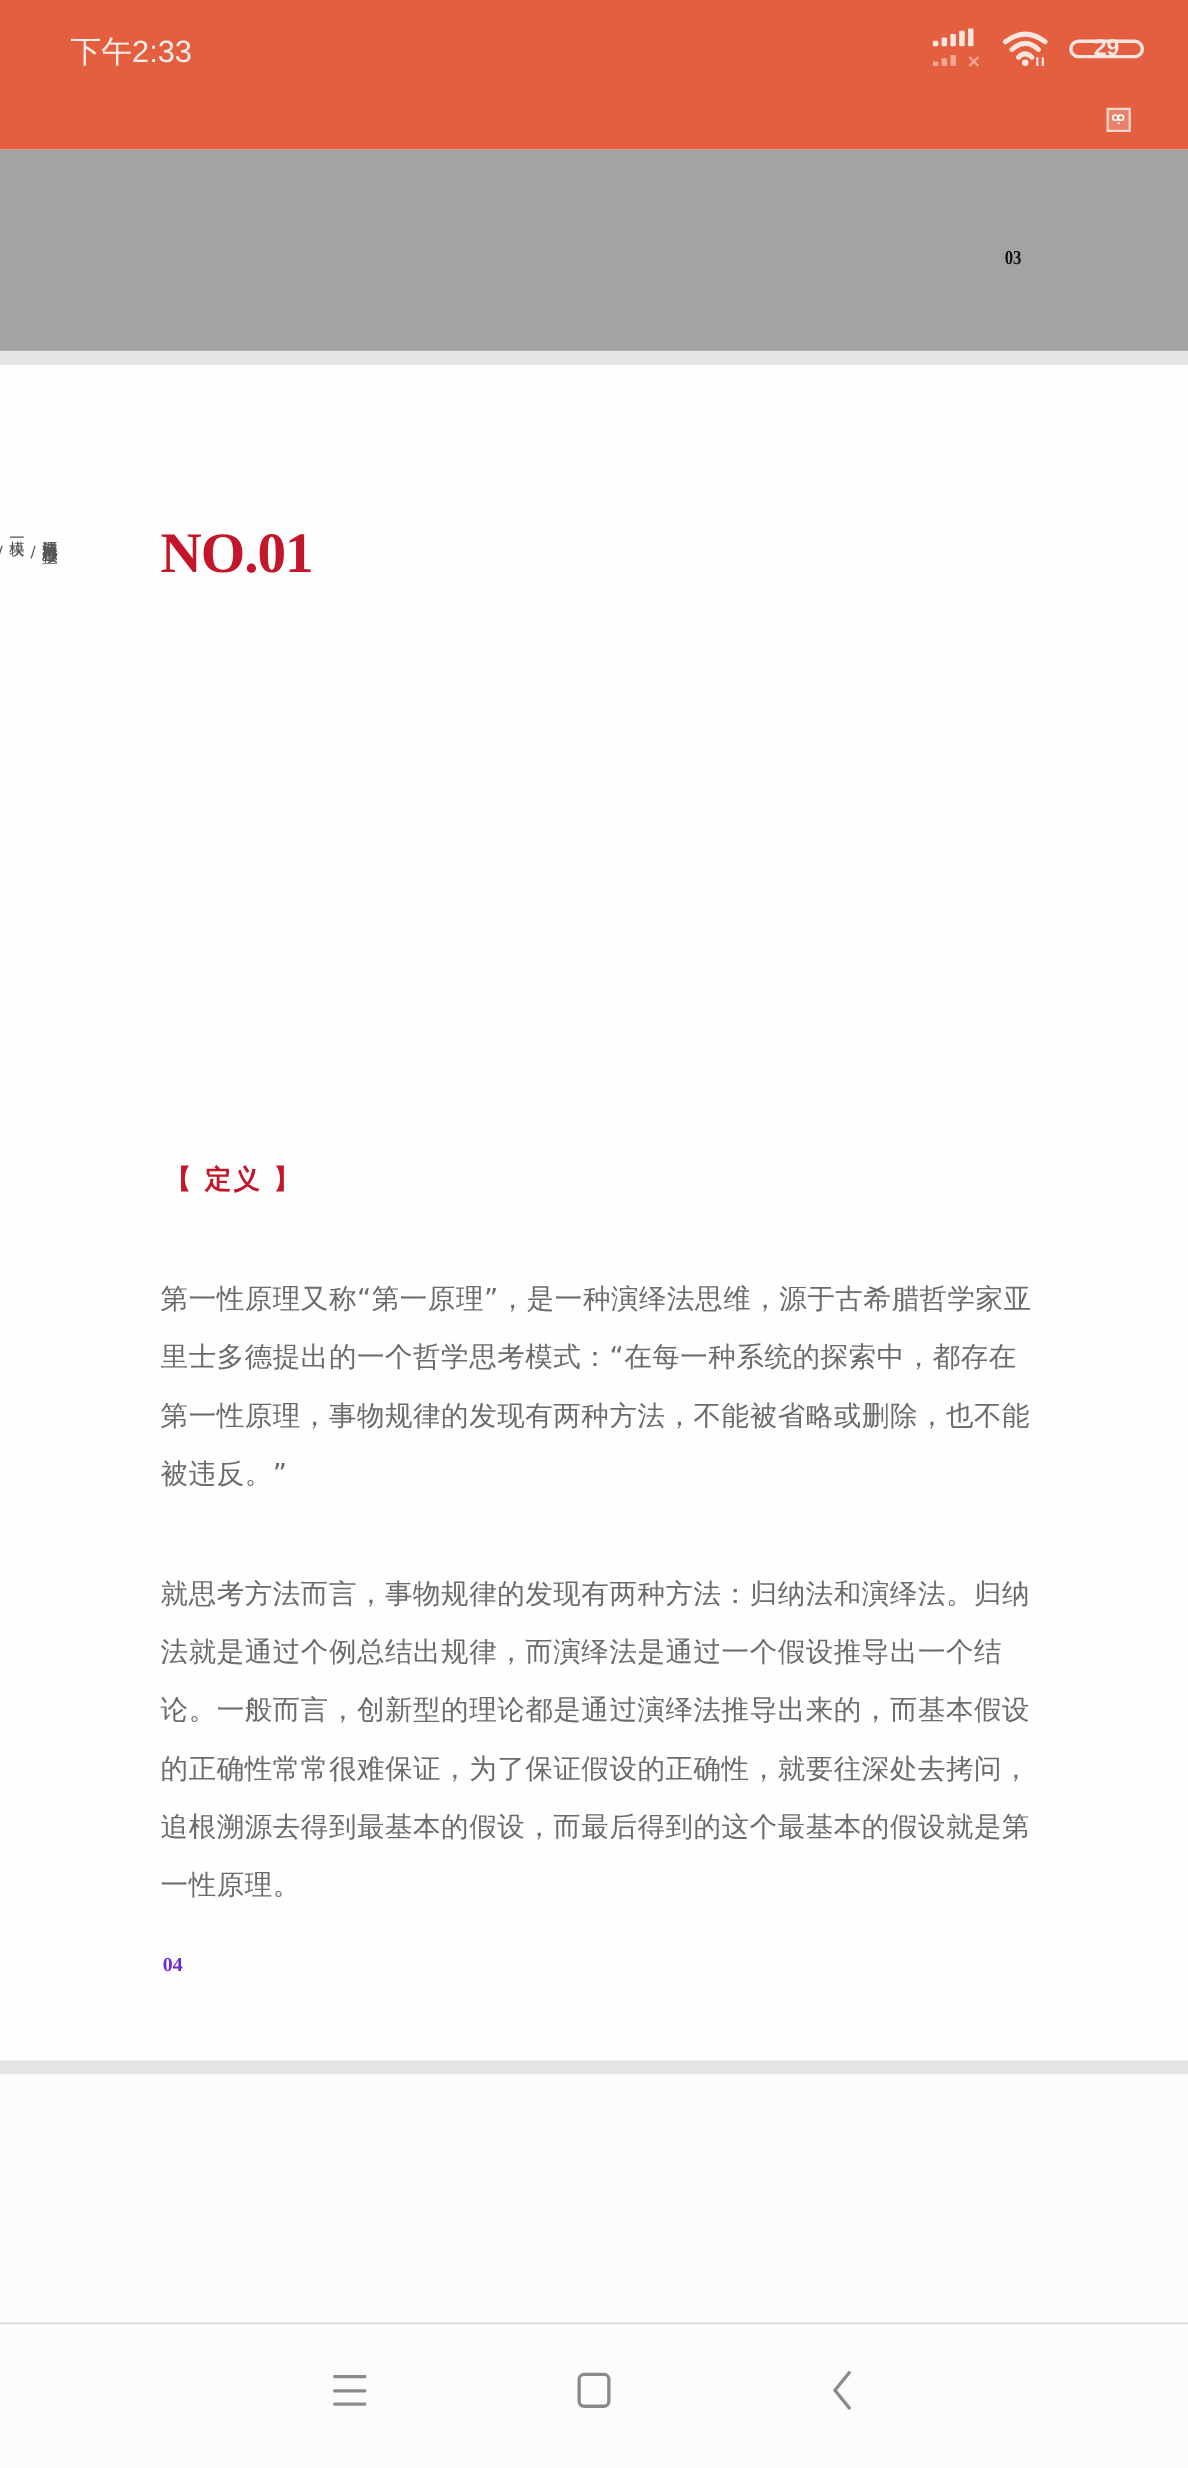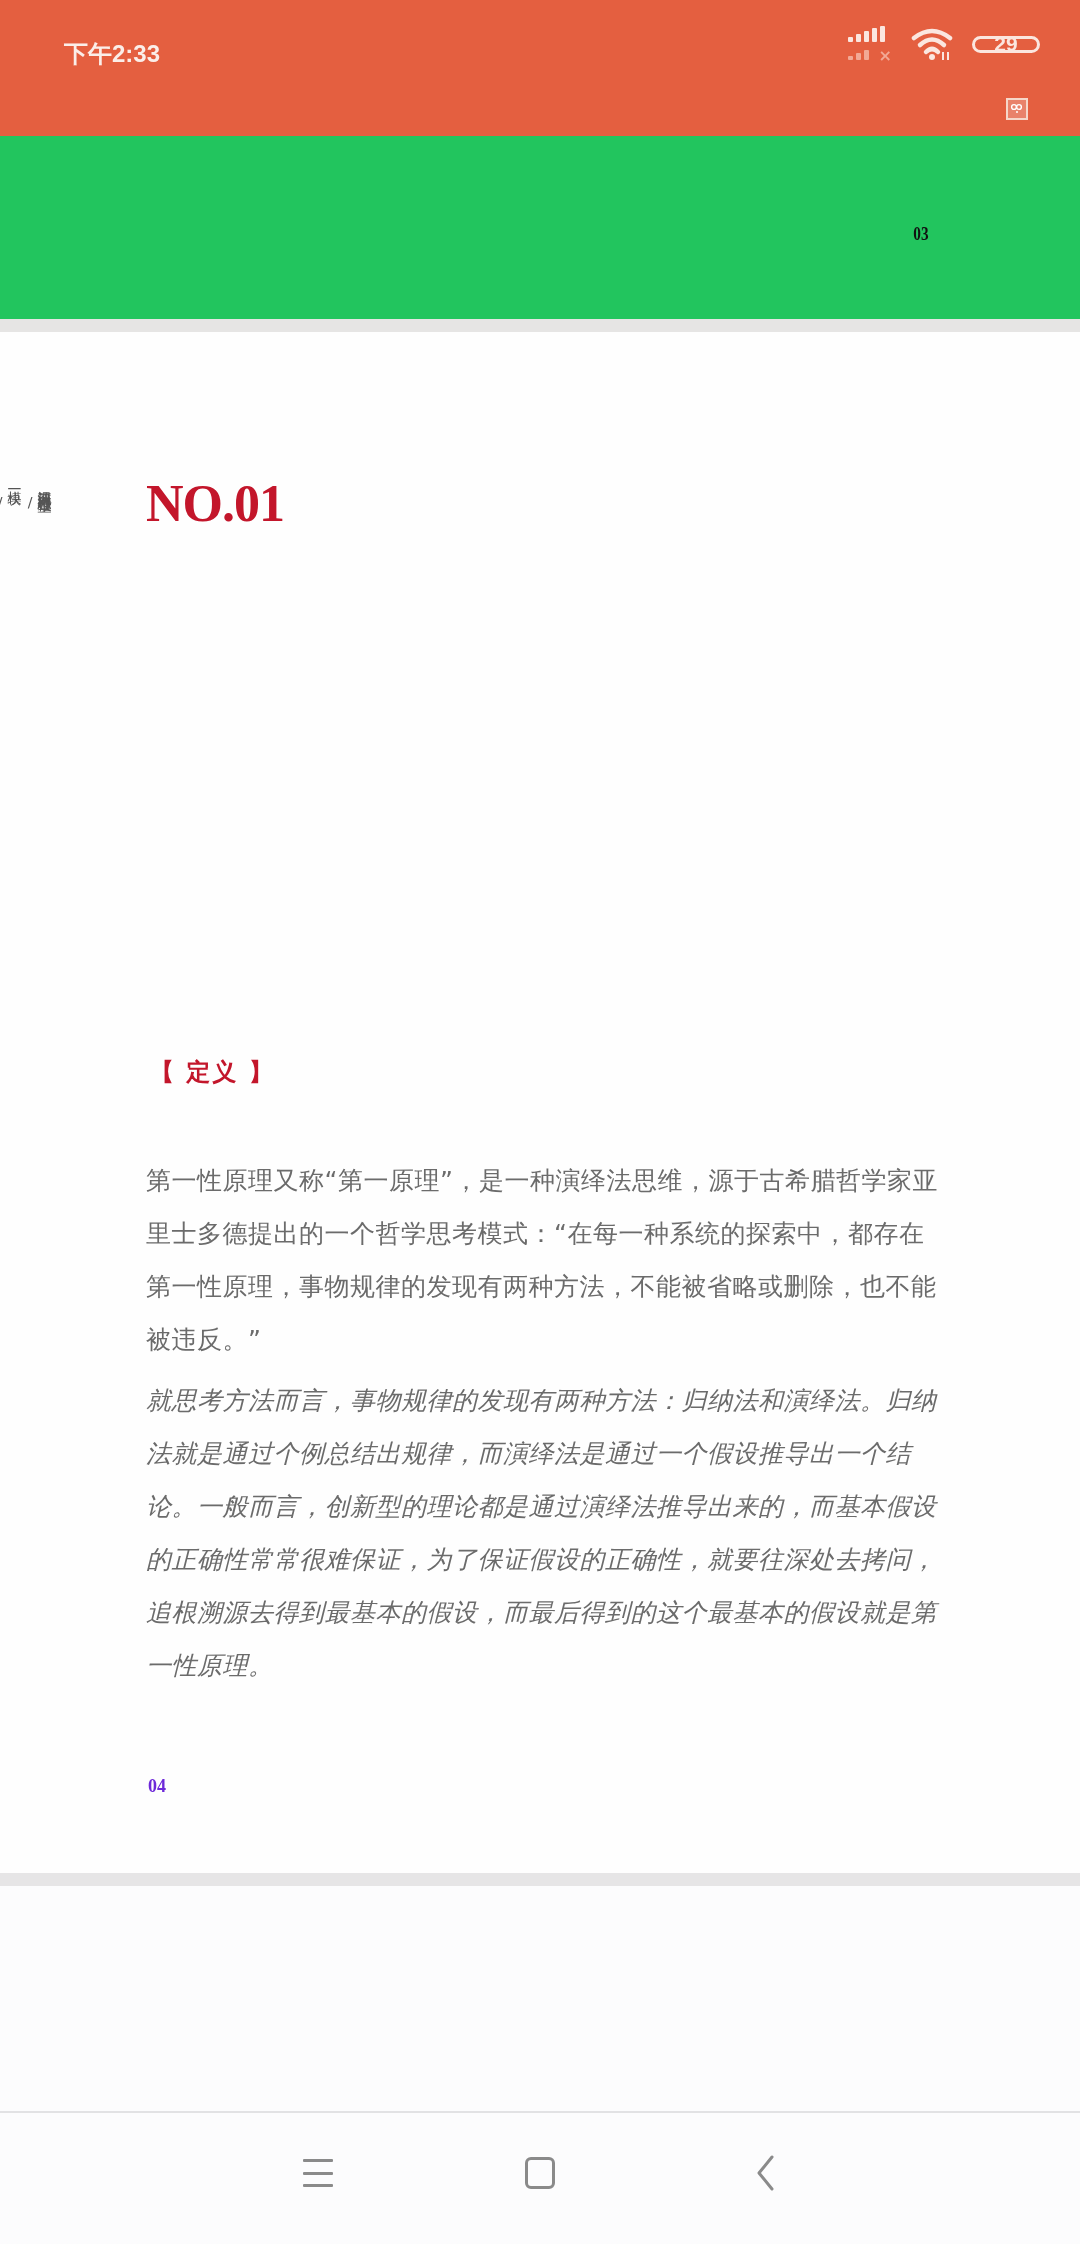--- a/index.html
+++ b/index.html
@@ -1,46 +1,46 @@
 <!DOCTYPE html>
 <html><head>
   <meta charset="utf-8">
   <style>
     * { margin: 0; padding: 0; box-sizing: border-box; }
     html, body { width: 1080px; height: 2244px; overflow: hidden; background: #fdfdfd; }
     body { position: relative; font-family: "DejaVu Sans", "Liberation Sans", sans-serif; }
 
     
     .header { position: absolute; left: 0; top: 0; width: 1080px; height: 136px; background: #e45f40; color: #fff; }
-    .status-time { position: absolute; left: 64px; top: 38px; font-size: 24px; font-weight: bold; letter-spacing: 0px; color: #fbeee9; font-family: "Liberation Sans", "DejaVu Sans", sans-serif; }
+    .status-time { position: absolute; left: 64px; top: 28px; font-size: 28px; font-weight: normal; letter-spacing: 0px; color: #fbeee9; font-family: "Liberation Sans", "DejaVu Sans", sans-serif; }
     .status-icons { position: absolute; right: 40px; top: 24px; height: 40px; display: flex; align-items: center; gap: 18px; }
     .signal { width: 44px; height: 36px; position: relative; }
     .signal .bar { position: absolute; bottom: 20px; width: 5px; background: #fbe6df; border-radius: 1px; }
     .signal .bar2 { position: absolute; bottom: 2px; width: 5px; background: #f2a895; border-radius: 1px; }
     .signal .x { position: absolute; right: 0; bottom: -2px; font-size: 16px; color: #f2a895; font-weight: bold; line-height: 16px; }
     .battery { width: 68px; height: 17px; border: 3px solid #fbe6df; border-radius: 15px; display: flex; align-items: center; justify-content: center; font-size: 21px; font-weight: bold; color: #fbe6df; position: relative; font-family: "Liberation Sans", sans-serif; }
     .title-bar { position: absolute; left: 0; top: 86px; width: 1080px; height: 50px; display: flex; align-items: center; justify-content: center; }
     .doc-title { font-size: 30px; color: #fcefea; letter-spacing: 1px; }
     .owl-icon { position: absolute; right: 52px; top: 12px; width: 22px; height: 22px; border: 2px solid #f6d7c9; background: #e9826a; display: flex; align-items: center; justify-content: center; }
 
     
-    .page-top { position: absolute; left: 0; top: 136px; width: 1080px; height: 183px; background: #22c55e; }
+    .page-top { position: absolute; left: 0; top: 136px; width: 1080px; height: 183px; background: #a3a3a3; }
     .page-num-03 { position: absolute; left: 912px; top: 88px; font-family: "Liberation Serif", "DejaVu Serif", serif; font-size: 18px; color: #111; font-weight: bold; transform: scaleX(0.85); }
     .divider1 { position: absolute; left: 0; top: 319px; width: 1080px; height: 13px; background: #e6e5e4; }
 
     
     .page-main { position: absolute; left: 0; top: 332px; width: 1080px; height: 1541px; background: #fefefe; }
     .side-label { position: absolute; left: 36px; top: 148px; width: 16px; font-size: 14px; line-height: 15px; color: #555; writing-mode: vertical-rl; text-orientation: upright; letter-spacing: 1px; }
     .side-label .slash { display: block; margin: 14px 0; }
     .no-label { position: absolute; left: 146px; top: 142px; font-family: "Liberation Serif", "DejaVu Serif", serif; font-size: 52px; font-weight: bold; color: #c3162b; letter-spacing: -1px; }
     .chapter-title { position: absolute; left: 146px; top: 256px; font-family: "DejaVu Serif", "Liberation Serif", serif; font-size: 52px; color: #c3162b; letter-spacing: 1px; }
     .def-label { position: absolute; left: 150px; top: 724px; font-size: 24px; color: #c3162b; font-weight: bold; letter-spacing: 2px; }
     .para { position: absolute; left: 146px; width: 800px; font-size: 25px; line-height: 53px; color: #6b6b6b; letter-spacing: 0.5px; }
     .para1 { top: 822px; }
-    .para2 { top: 1042px; font-style: italic; }
+    .para2 { top: 1090px; }
     .page-num-04 { position: absolute; left: 148px; top: 1444px; font-family: "Liberation Serif", "DejaVu Serif", serif; font-size: 18px; font-weight: bold; color: #6d28d9; }
     .divider2 { position: absolute; left: 0; top: 1873px; width: 1080px; height: 13px; background: #e6e5e6; }
     .page-next { position: absolute; left: 0; top: 1886px; width: 1080px; height: 225px; background: #fcfcfd; }
 
     
     .navbar { position: absolute; left: 0; top: 2111px; width: 1080px; height: 133px; background: #fcfcfd; border-top: 2px solid #e2e2e4; }
     .nav-btn { position: absolute; top: 30px; width: 80px; height: 60px; display: flex; align-items: center; justify-content: center; cursor: pointer; }
     .nav-menu { left: 278px; }
     .nav-home { left: 500px; }
     .nav-back { left: 726px; }

